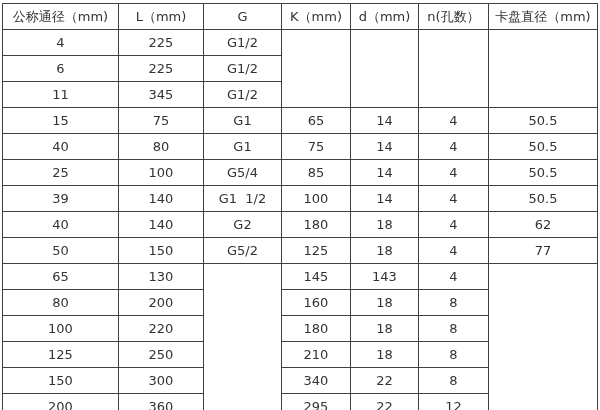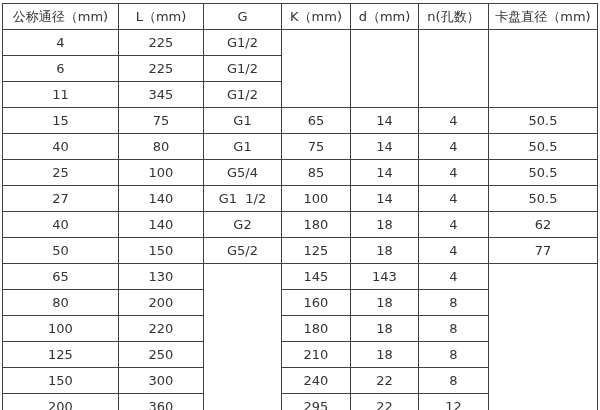--- a/index.html
+++ b/index.html
@@ -112,21 +112,21 @@
         <tr>
           <td>25</td>
           <td>100</td>
           <td>G5/4</td>
           <td>85</td>
           <td>14</td>
           <td>4</td>
           <td>50.5</td>
         </tr>
         <tr>
-          <td>27</td>
+          <td>39</td>
           <td>140</td>
           <td>G1  1/2</td>
           <td>100</td>
           <td>14</td>
           <td>4</td>
           <td>50.5</td>
         </tr>
         <tr>
           <td>40</td>
           <td>140</td>
@@ -171,21 +171,21 @@
         <tr>
           <td>125</td>
           <td>250</td>
           <td>210</td>
           <td>18</td>
           <td>8</td>
         </tr>
         <tr>
           <td>150</td>
           <td>300</td>
-          <td>240</td>
+          <td>340</td>
           <td>22</td>
           <td>8</td>
         </tr>
         <tr>
           <td>200</td>
           <td>360</td>
           <td>295</td>
           <td>22</td>
           <td>12</td>
         </tr>

